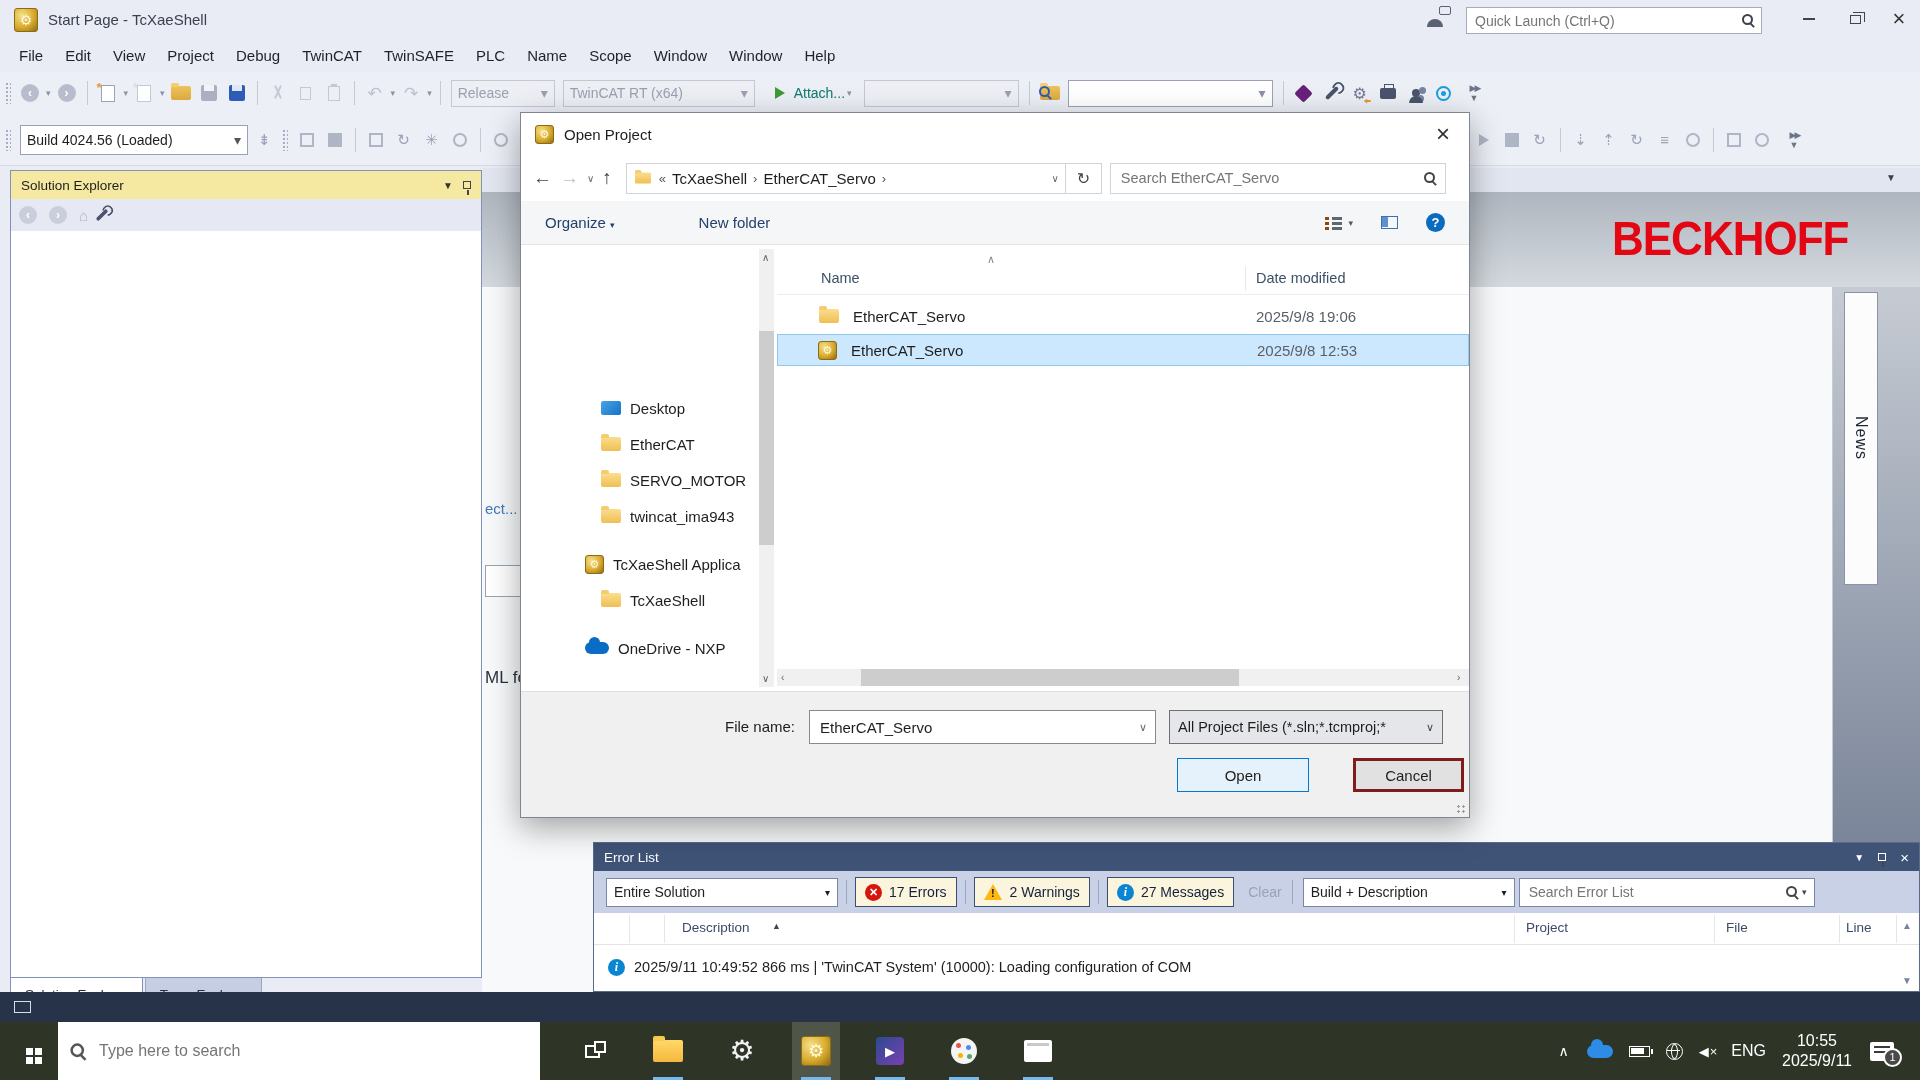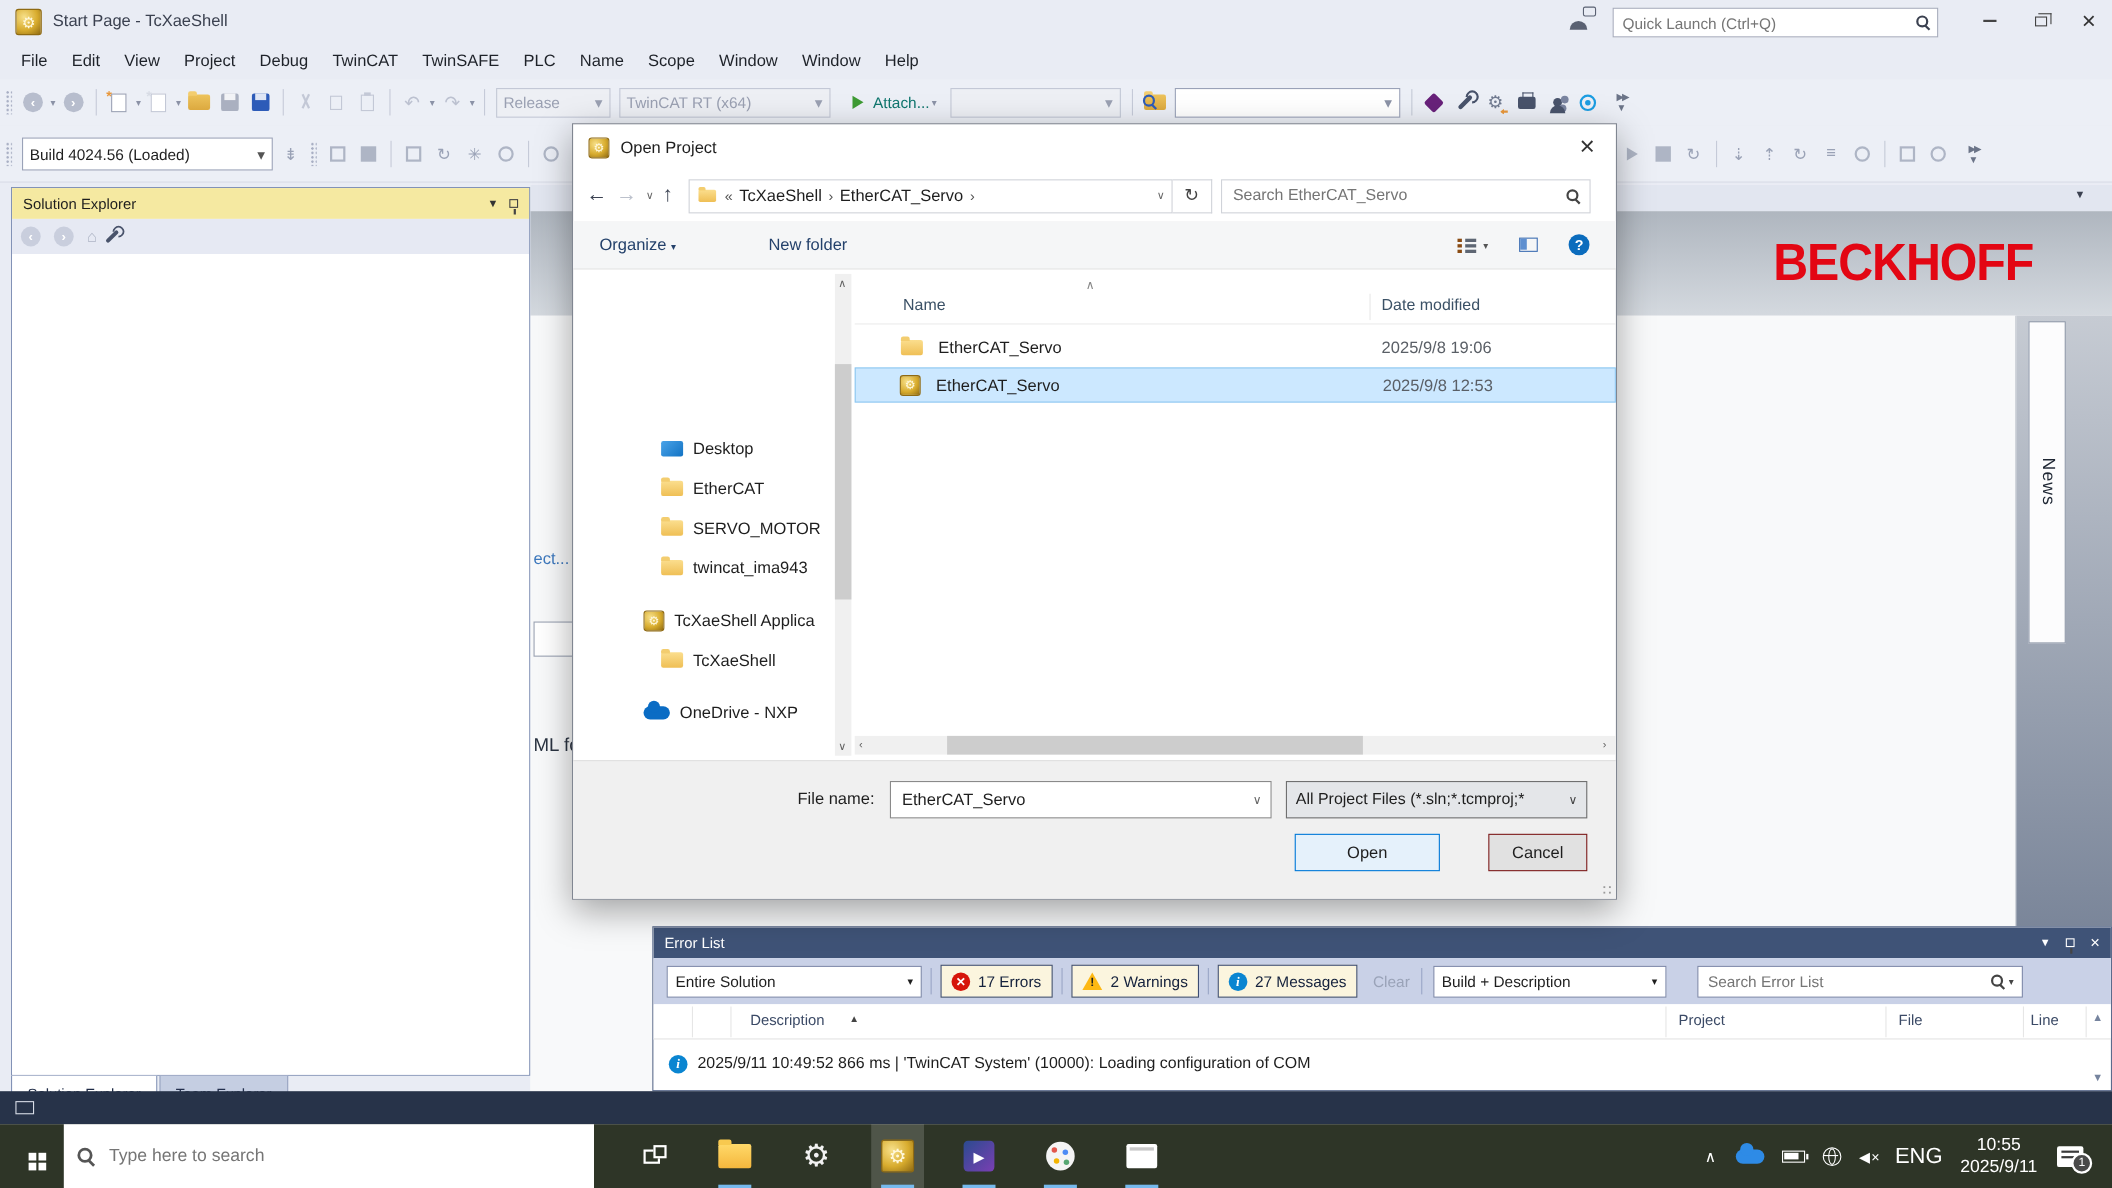--- a/index.html
+++ b/index.html
@@ -190,21 +190,21 @@
   .filerow .fdate{position:absolute;left:479px;color:#5A5F66;}
   .filerow.sel{background:#CCE8FF;border:1px solid #90C8F0;}
   .scroll-h{left:256px;top:556px;width:692px;height:17px;background:#F0F0F0;}
   .scroll-h .thumb{position:absolute;left:84px;top:0;width:378px;height:17px;background:#CDCDCD;}
   .dlg-bottom{left:0;top:578px;width:948px;height:126px;background:#F0F0F0;border-top:1px solid #DFDFDF;}
   .fn-input{position:absolute;left:288px;top:18px;width:347px;height:34px;background:#fff;border:1px solid #8A8A8A;display:flex;align-items:center;padding:0 8px;}
   .fn-input input{flex:1;border:none;outline:none;font-size:15px;font-family:inherit;color:#1E1E1E;background:transparent;}
   .ft-combo{position:absolute;left:648px;top:18px;width:274px;height:34px;background:#E4E6E9;border:1px solid #707070;display:flex;align-items:center;justify-content:space-between;padding:0 8px;font-size:14.5px;white-space:nowrap;overflow:hidden;}
   .btn{position:absolute;top:66px;height:34px;display:flex;align-items:center;justify-content:center;font-size:15px;}
   .btn.open{left:656px;width:132px;background:#E5F1FB;border:1px solid #0078D7;}
-  .btn.cancel{left:832px;width:90px;background:#E1E1E1;border:1px solid #7f1d1d;}
+  .btn.cancel{left:832px;width:111px;background:#E1E1E1;border:3px solid #7f1d1d;}
   .gripdots{position:absolute;right:3px;bottom:3px;width:10px;height:10px;
     background-image:radial-gradient(#9A9A9A 1px,transparent 1.2px);background-size:5px 5px;}
 
   
   .ic-desktop{width:20px;height:14px;border-radius:2px;background:linear-gradient(135deg,#4AA3E8,#1273C4);position:relative;}
   .ic-cloud{width:24px;height:12px;border-radius:8px;background:#0A6CC4;position:relative;}
   .ic-cloud::before{content:"";position:absolute;left:4px;top:-5px;width:11px;height:11px;border-radius:50%;background:#0A6CC4;}
 </style>
 </head>
 <body>
@@ -484,21 +484,21 @@
       <span class="el-btn">
         <span class="infoico">i</span>
         <span>27 Messages</span>
         </span>
       <span style="margin-left:14px;font-size:14px;color:#9AA3B8;">Clear</span>
       <span class="tsep" style="background:#9AA6C6;margin:0 10px;"></span>
       <span class="el-combo" style="width:212px;">
         <span>Build + Description</span>
           <span style="font-size:10px;">▾</span>
         </span>
-      <span class="el-search" style="width:296px;margin-left:28px;">
+      <span class="el-search" style="width:296px;margin-left:4px;">
         <input placeholder="Search Error List" style="">
         <span class="mag" style="color:#444;"></span>
         <span style="font-size:9px;color:#444;margin-left:3px;">▾</span>
       </span>
     </div>
     <div class="abs el-colhead">
       <span class="vline" style="left:35px;"></span>
         <span class="vline" style="left:70px;"></span>
       <span class="vline" style="left:920px;"></span>
         <span class="vline" style="left:1120px;"></span>
@@ -550,21 +550,21 @@
       </div>
     <div class="tb-slot open" style="margin-left:26px;">
         <span class="whitewin"></span>
       </div>
     <div class="tray">
       <span style="font-size:14px;margin-right:18px;">∧</span>
       <span class="cloud" style="margin-right:16px;"></span>
       <span class="batt" style="margin-right:16px;"></span>
       <span class="globe" style="margin-right:16px;"></span>
       <span class="spk" style="margin-right:14px;">◀<span>×</span></span>
-      <span style="font-size:20px;margin-right:16px;">ENG</span>
+      <span style="font-size:16px;margin-right:16px;">ENG</span>
       <span class="clock" style="margin-right:18px;">
         <span>10:55</span><br>
         <span>2025/9/11</span>
       </span>
       <span class="notif" style="margin-right:26px;">
         <span class="badge">1</span>
       </span>
     </div>
   </div>
 

